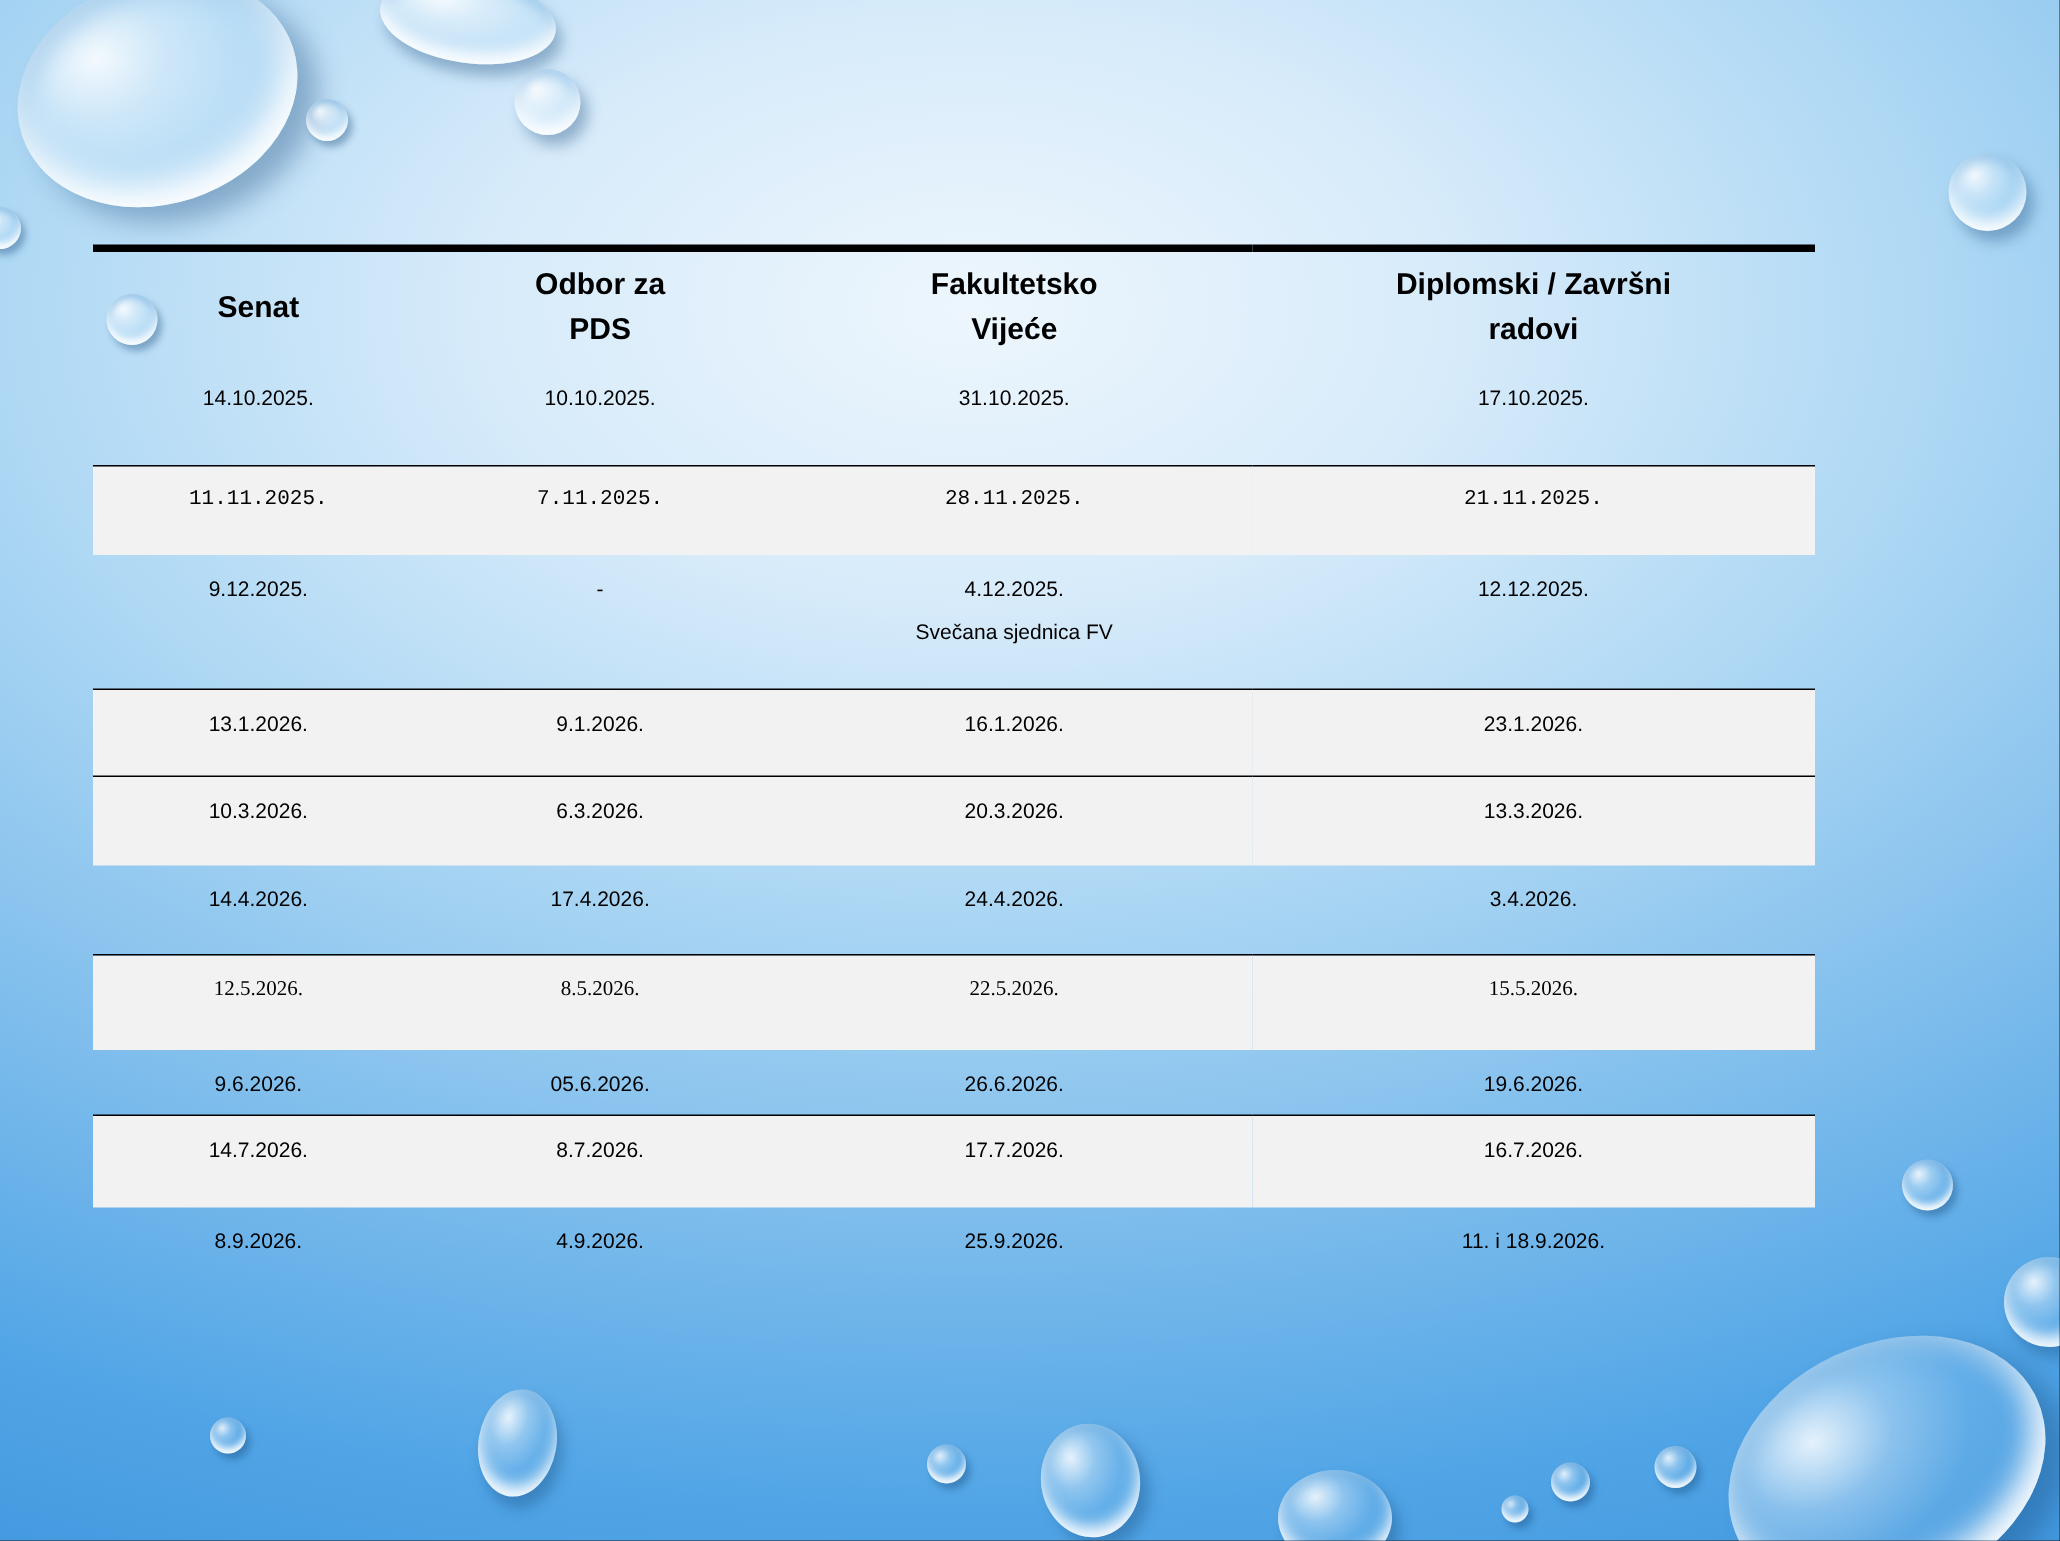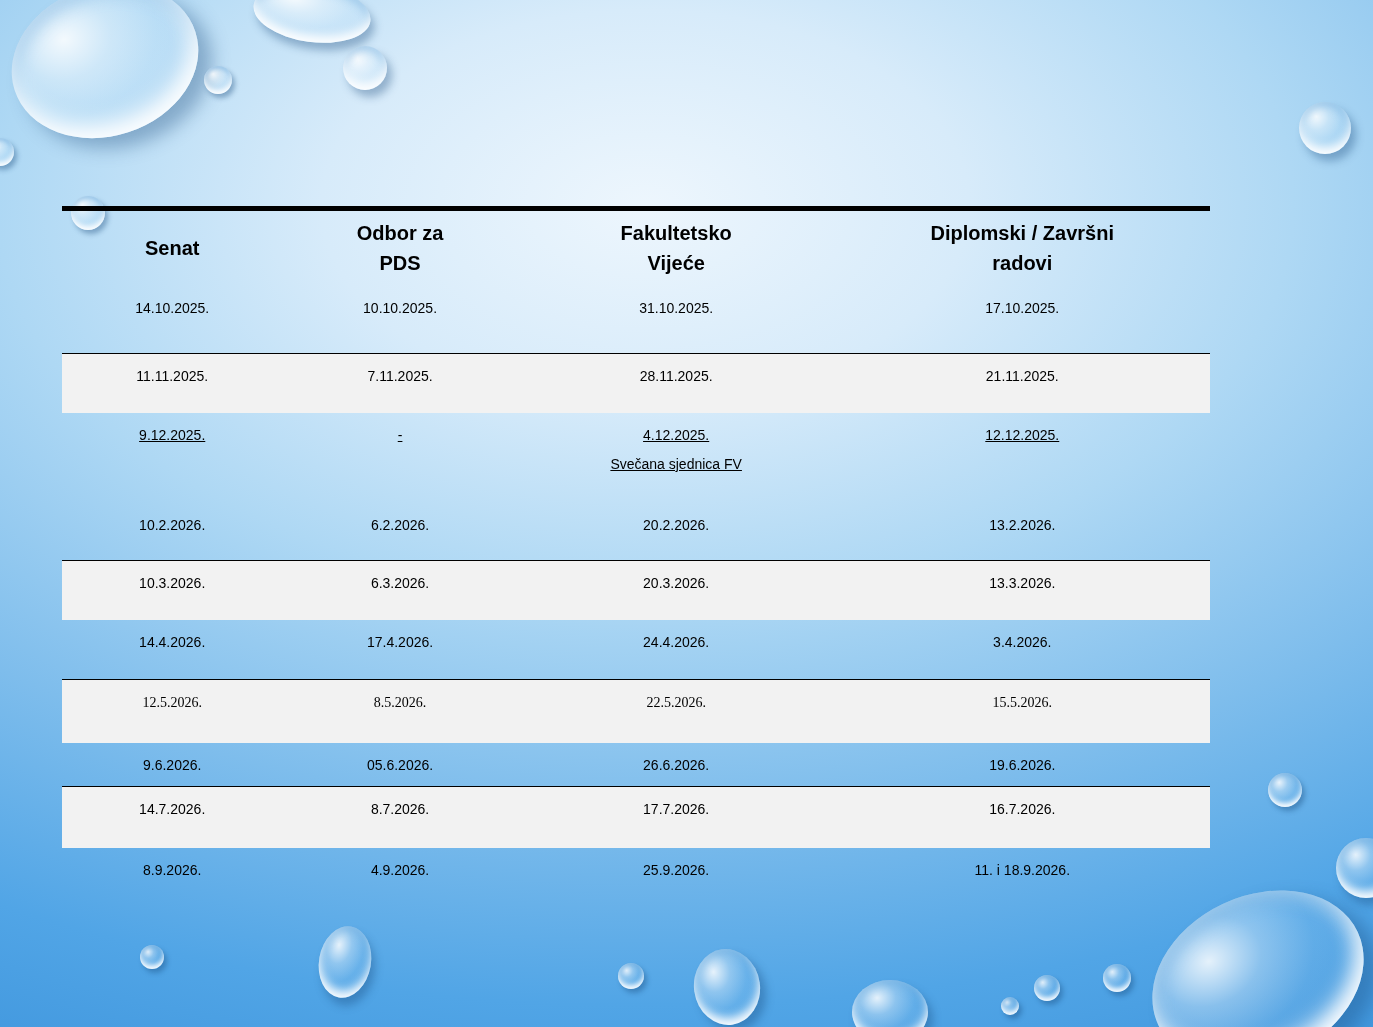--- a/index.html
+++ b/index.html
@@ -55,21 +55,20 @@
   }
 
   
   .cal-table {
     position: absolute;
     left: 62px;
     top: 163px;
     width: 1148px;
     border-collapse: collapse;
     table-layout: fixed;
-    margin-top: 43px;
   }
   .cal-table th {
     border-top: 5px solid #000;
     font-weight: bold;
     font-size: 20px;
     line-height: 30px;
     text-align: center;
     vertical-align: middle;
     white-space: pre-line;
     padding: 0;
@@ -129,38 +128,38 @@
 radovi</th>
       </tr>
     </thead>
     <tbody>
       <tr style="height:68px;">
         <td>14.10.2025.</td>
         <td>10.10.2025.</td>
         <td>31.10.2025.</td>
         <td>17.10.2025.</td>
       </tr>
-      <tr class="band" style="height:59px;">
+      <tr class="band" style="height:59px;font-family:Liberation Mono, monospace;">
         <td>11.11.2025.</td>
         <td>7.11.2025.</td>
         <td>28.11.2025.</td>
         <td>21.11.2025.</td>
       </tr>
-      <tr style="height:90px;text-decoration:underline;">
+      <tr style="height:90px;">
         <td>9.12.2025.</td>
         <td>-</td>
         <td>4.12.2025.
 Svečana sjednica FV</td>
         <td>12.12.2025.</td>
       </tr>
-      <tr style="height:58px;">
-        <td>10.2.2026.</td>
-        <td>6.2.2026.</td>
-        <td>20.2.2026.</td>
-        <td>13.2.2026.</td>
+      <tr class="band" style="height:58px;">
+        <td>13.1.2026.</td>
+        <td>9.1.2026.</td>
+        <td>16.1.2026.</td>
+        <td>23.1.2026.</td>
       </tr>
       <tr class="band" style="height:59px;">
         <td>10.3.2026.</td>
         <td>6.3.2026.</td>
         <td>20.3.2026.</td>
         <td>13.3.2026.</td>
       </tr>
       <tr style="height:60px;">
         <td>14.4.2026.</td>
         <td>17.4.2026.</td>

